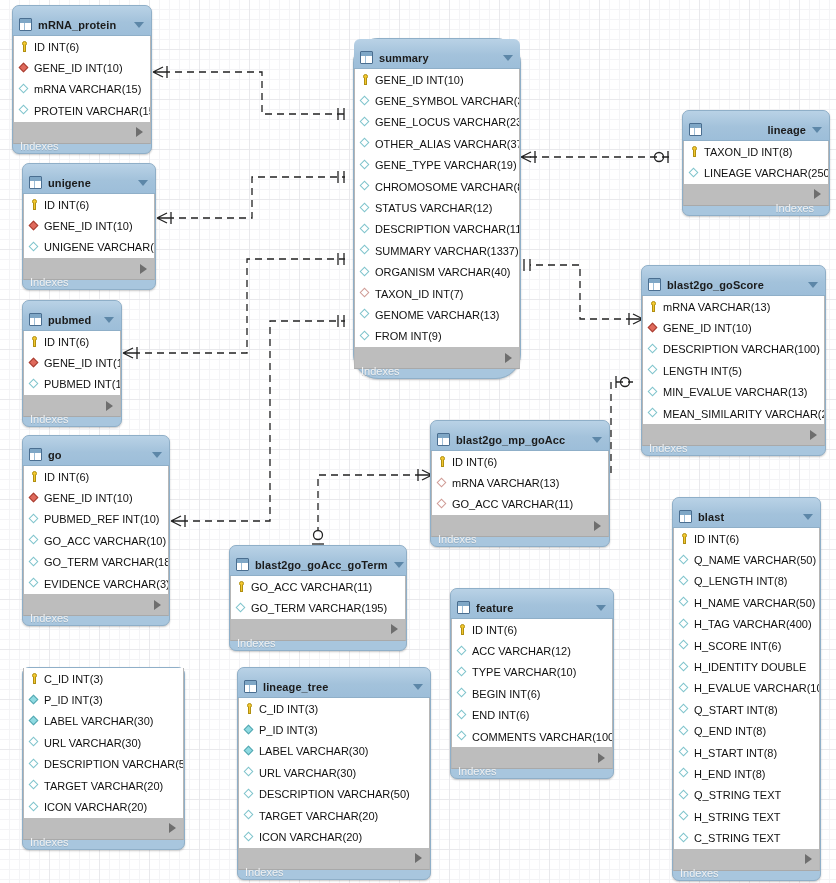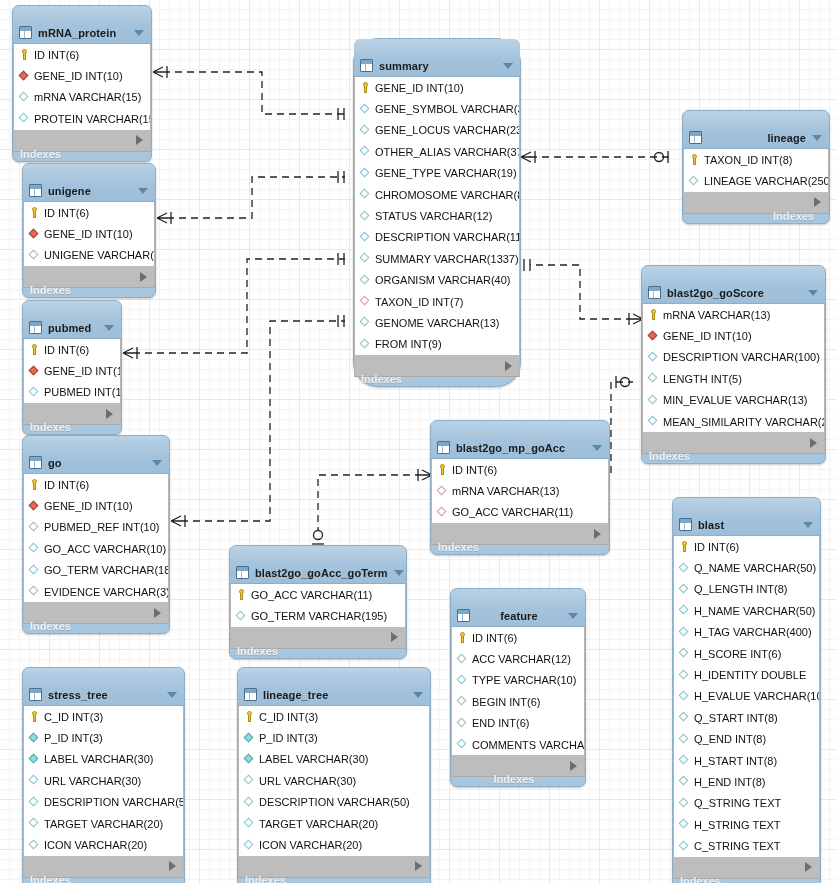--- a/index.html
+++ b/index.html
@@ -40,21 +40,21 @@
     border-radius: 7px;
     background: #a8c6de;
     border: 1px solid #8fafc8;
     box-shadow: 0 1px 2px rgba(0,0,0,0.22);
     padding-bottom: 9px;
   }
   .tbl-hd {
     height: 21px;
     display: flex;
     align-items: center;
-    padding: 16px 7px 0 6px;
+    padding: 8px 7px 0 6px;
     border-radius: 6px 6px 0 0;
     background: linear-gradient(to bottom, #b9d2e6 0%, #a3c2db 55%, #9dbed9 100%);
     border-bottom: 1px solid #8fafc8;
   }
   .tbl-icon {
     width: 13px; height: 13px;
     flex: 0 0 auto;
     margin-right: 6px;
     border: 1px solid #4a6e90;
     background: #ffffff;
@@ -183,21 +183,21 @@
     align-items: center;
     height: 21px;
     padding: 0 7px 0 6px;
     background: #bdbdbd;
     border-left: 1px solid #b6b6b6;
     border-right: 1px solid #b6b6b6;
     border-bottom: 1px solid #a9a9a9;
   }
   .idx .lbl {
     font-size: 11px;
-    font-weight: bold;
+    font-weight: normal;
     color: #f0f0f0;
     flex: 1 1 auto;
     text-shadow: 0 1px 0 rgba(0,0,0,0.12);
     margin-top: 27px;
   }
   .idx .tri {
     width: 0; height: 0;
     border-top: 5px solid transparent;
     border-bottom: 5px solid transparent;
     border-left: 7px solid #6e6e6e;
@@ -579,21 +579,21 @@
           <div class="col">
             <span class="m col-n"></span>
             <span class="txt">GO_TERM VARCHAR(195)</span>
           </div>
         </div>
         <div class="idx">
           <span class="lbl">Indexes</span>
           <span class="tri"></span>
         </div>
       </div>
-      <div class="tbl" style="left: 450px; top: 588px; width: 136px; text-align: center;">
+      <div class="tbl" style="left: 450px; top: 588px; width: 164px;">
         <div class="tbl-hd">
           <span class="tbl-icon"></span>
           <span class="tbl-name">feature</span>
           <span class="caret"></span>
         </div>
         <div class="cols">
           <div class="col">
             <span class="m pk"></span>
             <span class="txt">ID INT(6)</span>
           </div>
@@ -690,25 +690,20 @@
             <span class="m col-n"></span>
             <span class="txt">C_STRING TEXT</span>
           </div>
         </div>
         <div class="idx">
           <span class="lbl">Indexes</span>
           <span class="tri"></span>
         </div>
       </div>
       <div class="tbl" style="left: 22px; top: 667px; width: 163px;">
-        <div class="tbl-hd">
-          <span class="tbl-icon"></span>
-          <span class="tbl-name">stress_tree</span>
-          <span class="caret"></span>
-        </div>
         <div class="cols">
           <div class="col">
             <span class="m pk"></span>
             <span class="txt">C_ID INT(3)</span>
           </div>
           <div class="col">
             <span class="m col-nn"></span>
             <span class="txt">P_ID INT(3)</span>
           </div>
           <div class="col">

